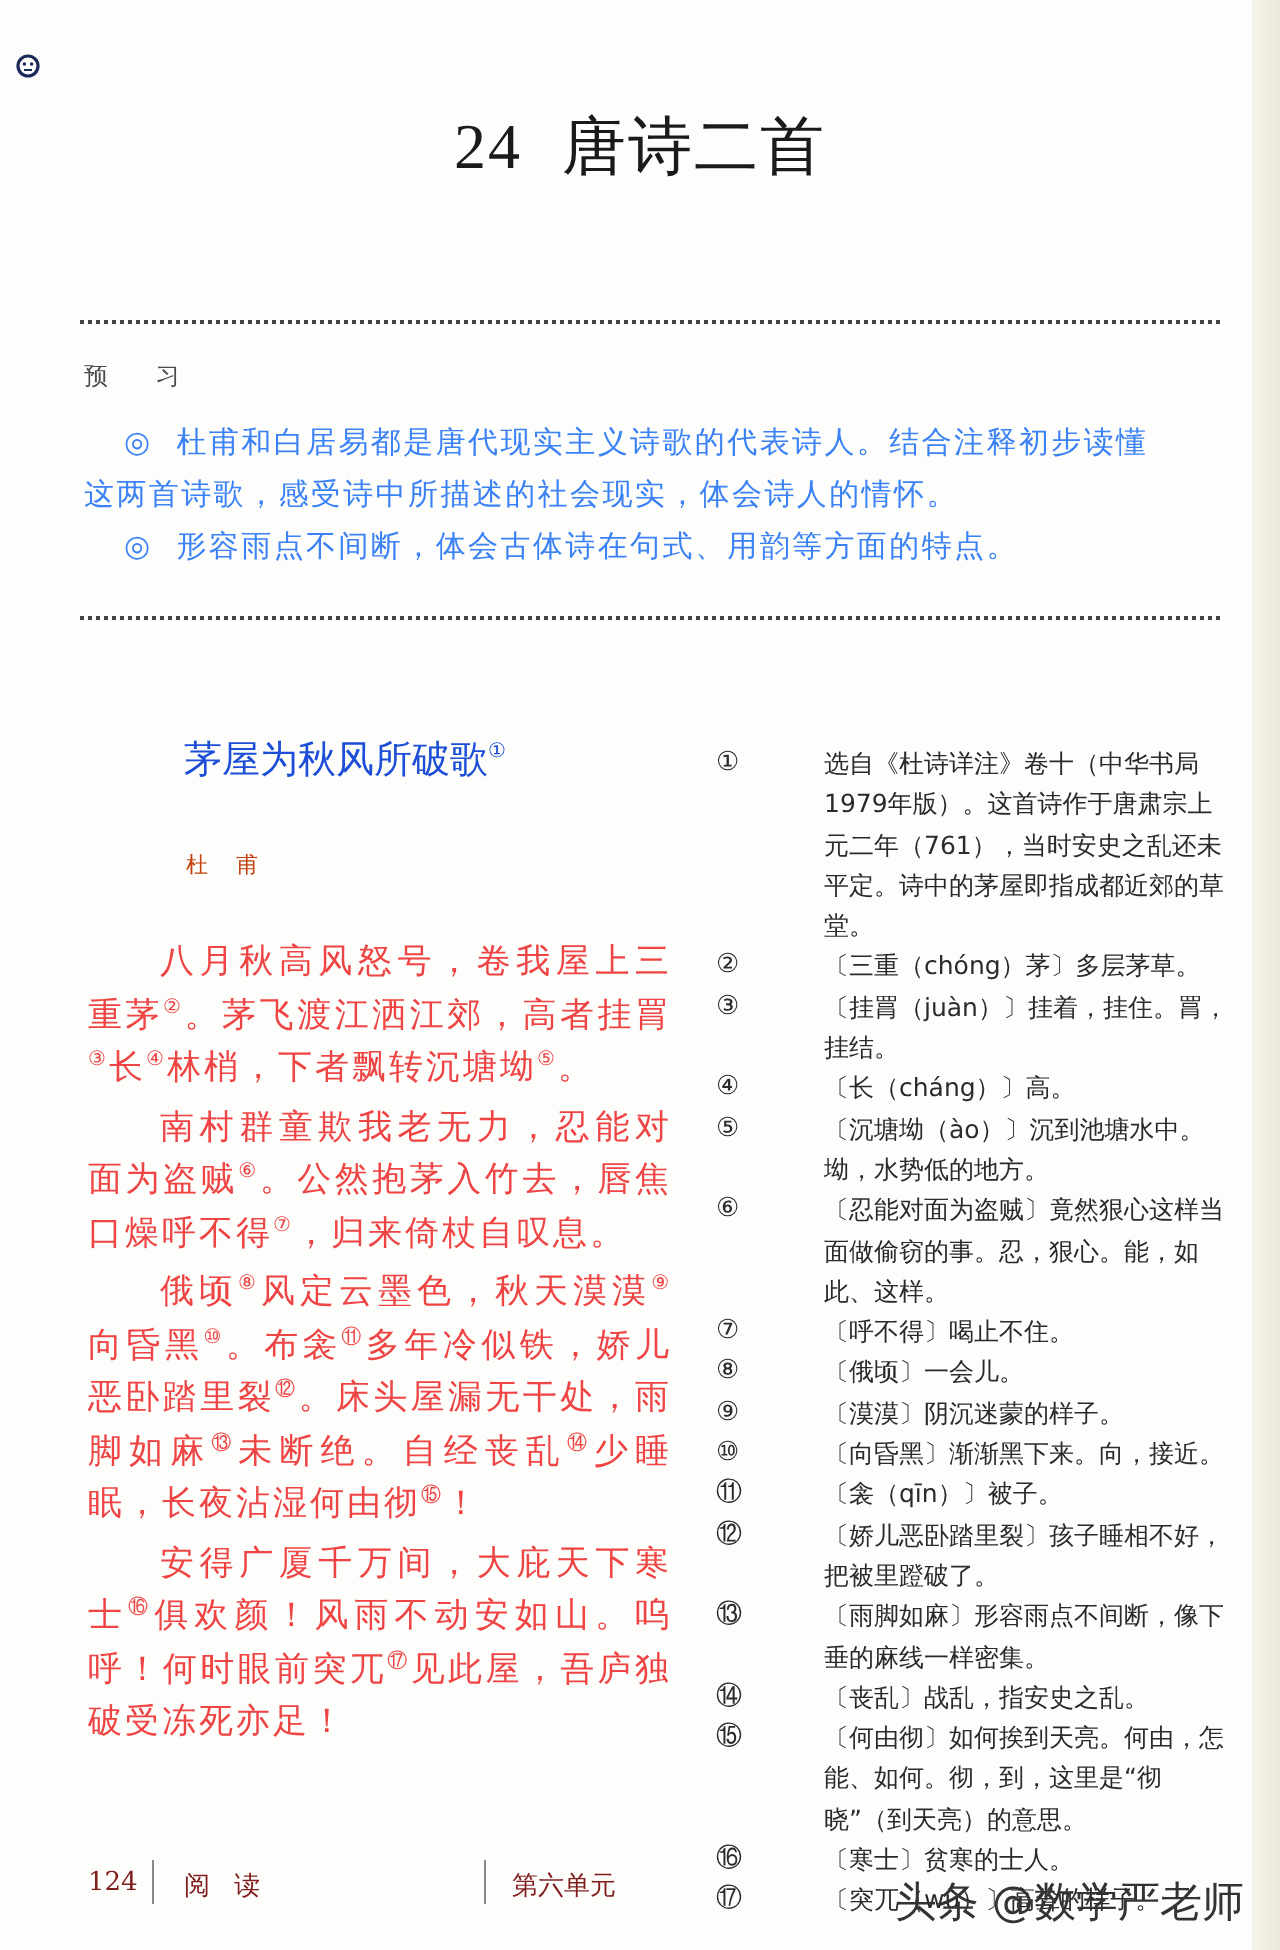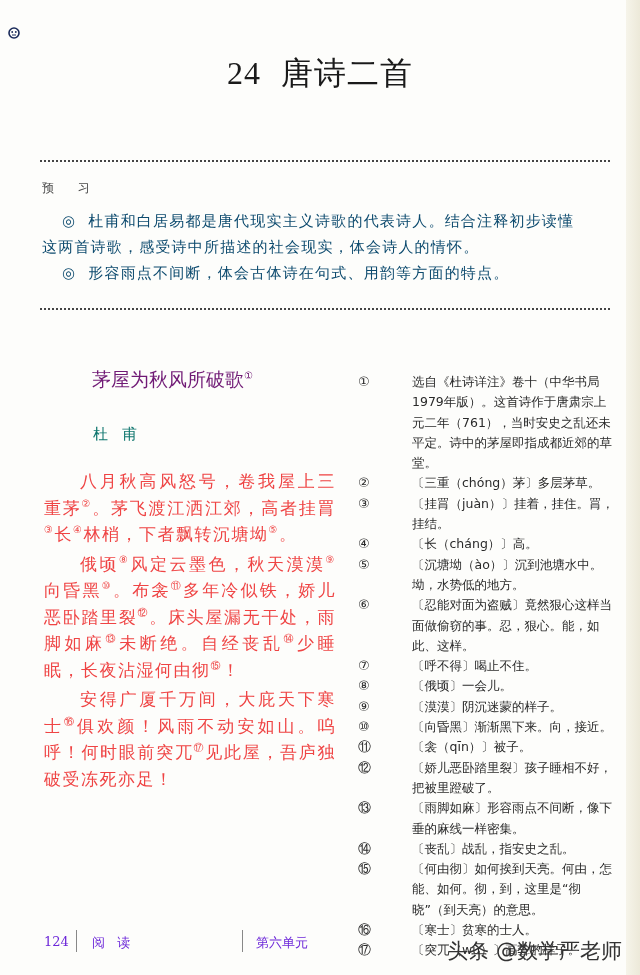--- a/index.html
+++ b/index.html
@@ -23,46 +23,46 @@
   .title .num { font-family: "Liberation Serif", serif; margin-right: 20px; }
   .dots {
     position: absolute; left: 40px; width: 570px; height: 0;
     border-top: 2px dotted #444;
   }
   .preview-heading {
     position: absolute; left: 42px; top: 180px;
     font-size: 12px; color: #4a4a4a; letter-spacing: 10px;
   }
   .preview-line {
-    position: absolute; font-size: 15px; color: #0c4a6e; letter-spacing: 1.2px;
+    position: absolute; font-size: 15px; color: #3b82f6; letter-spacing: 1.2px;
     white-space: nowrap;
   }
   .poem-title {
-    position: absolute; left: 92px; top: 367px; font-size: 19px; color: #701a75;
+    position: absolute; left: 92px; top: 367px; font-size: 19px; color: #1d4ed8;
   }
   sup.fn { font-size: 10px; vertical-align: super; line-height: 0; }
   .author {
-    position: absolute; left: 93px; top: 425px; font-size: 15px; color: #0f766e;
+    position: absolute; left: 93px; top: 425px; font-size: 11px; color: #c2410c;
     letter-spacing: 14px;
   }
   .poem {
     position: absolute; left: 44px; top: 468px; width: 292px;
     font-family: "DejaVu Sans", "Liberation Sans", sans-serif;
     font-size: 17px; line-height: 26.5px; color: #ef4444; letter-spacing: 1.5px;
   }
   .poem p { margin: 0 0 3px 0; text-indent: 36px; text-align: justify; }
   .notes {
     position: absolute; left: 358px; top: 372px; width: 260px;
     font-family: "DejaVu Sans", "Liberation Sans", sans-serif;
     font-size: 12.5px; line-height: 20.3px; color: #2a2a2a;
   }
   .note { display: flex; }
   .note .mark { width: 22px; flex: none; font-size: 13px; }
   .note .txt { flex: 1; margin-left: 32px; }
-  .footer { position: absolute; top: 934px; font-size: 13px; color: #6d28d9; }
+  .footer { position: absolute; top: 934px; font-size: 13px; color: #7f1d1d; }
   .footer-sep { position: absolute; top: 930px; width: 1px; height: 22px; background: #888; }
   .watermark {
     position: absolute; right: 18px; top: 937px; font-size: 21px; color: #333;
     font-family: "DejaVu Sans", "Liberation Sans", sans-serif;
   }
 </style>
 </head>
 <body>
 
 <div class="page-edge"></div>
@@ -93,20 +93,21 @@
 <div class="dots" style="top:308px"></div>
 
 <div class="poem-title">
   <span>茅屋为秋风所破歌</span><sup class="fn">①</sup>
 </div>
 
 <div class="author">杜甫</div>
 
 <div class="poem" id="poem-body">
     <p>八月秋高风怒号，卷我屋上三重茅<sup class="fn">②</sup>。茅飞渡江洒江郊，高者挂罥<sup class="fn">③</sup>长<sup class="fn">④</sup>林梢，下者飘转沉塘坳<sup class="fn">⑤</sup>。</p>
+    <p>南村群童欺我老无力，忍能对面为盗贼<sup class="fn">⑥</sup>。公然抱茅入竹去，唇焦口燥呼不得<sup class="fn">⑦</sup>，归来倚杖自叹息。</p>
     <p>俄顷<sup class="fn">⑧</sup>风定云墨色，秋天漠漠<sup class="fn">⑨</sup>向昏黑<sup class="fn">⑩</sup>。布衾<sup class="fn">⑪</sup>多年冷似铁，娇儿恶卧踏里裂<sup class="fn">⑫</sup>。床头屋漏无干处，雨脚如麻<sup class="fn">⑬</sup>未断绝。自经丧乱<sup class="fn">⑭</sup>少睡眠，长夜沾湿何由彻<sup class="fn">⑮</sup>！</p>
     <p>安得广厦千万间，大庇天下寒士<sup class="fn">⑯</sup>俱欢颜！风雨不动安如山。呜呼！何时眼前突兀<sup class="fn">⑰</sup>见此屋，吾庐独破受冻死亦足！</p>
   </div>
 
 <div class="notes" id="notes-list">
     <div class="note">
       <span class="mark">①</span>
       <span class="txt">选自《杜诗详注》卷十（中华书局1979年版）。这首诗作于唐肃宗上元二年（761），当时安史之乱还未平定。诗中的茅屋即指成都近郊的草堂。</span>
     </div>
     <div class="note">

